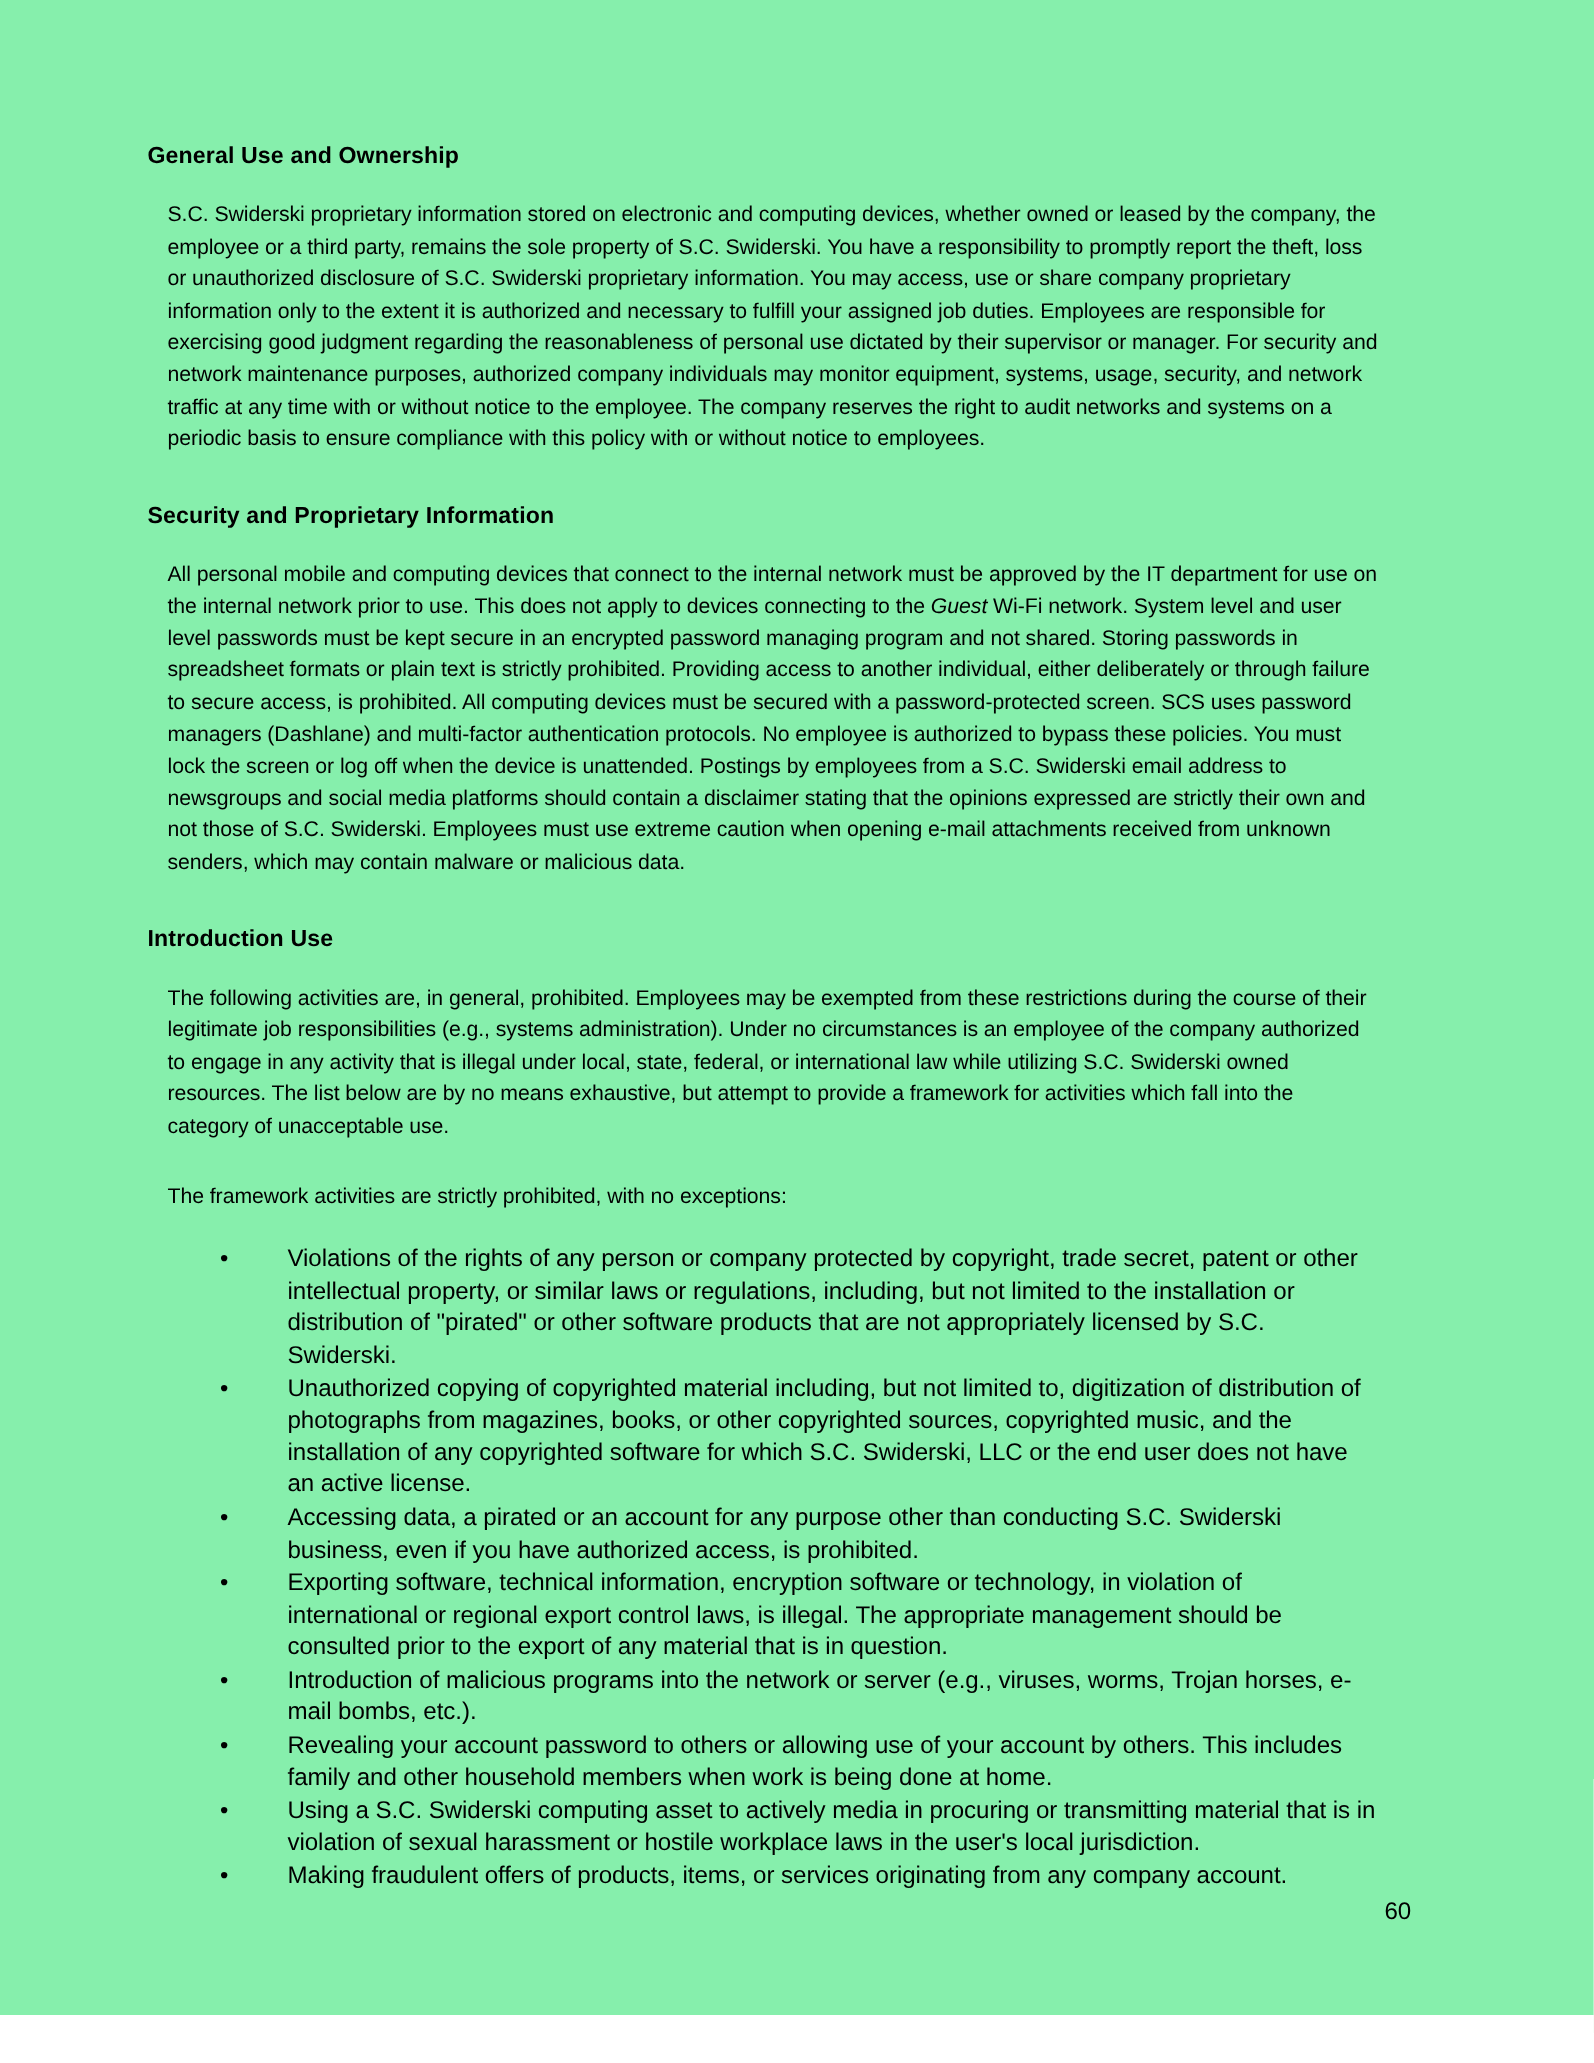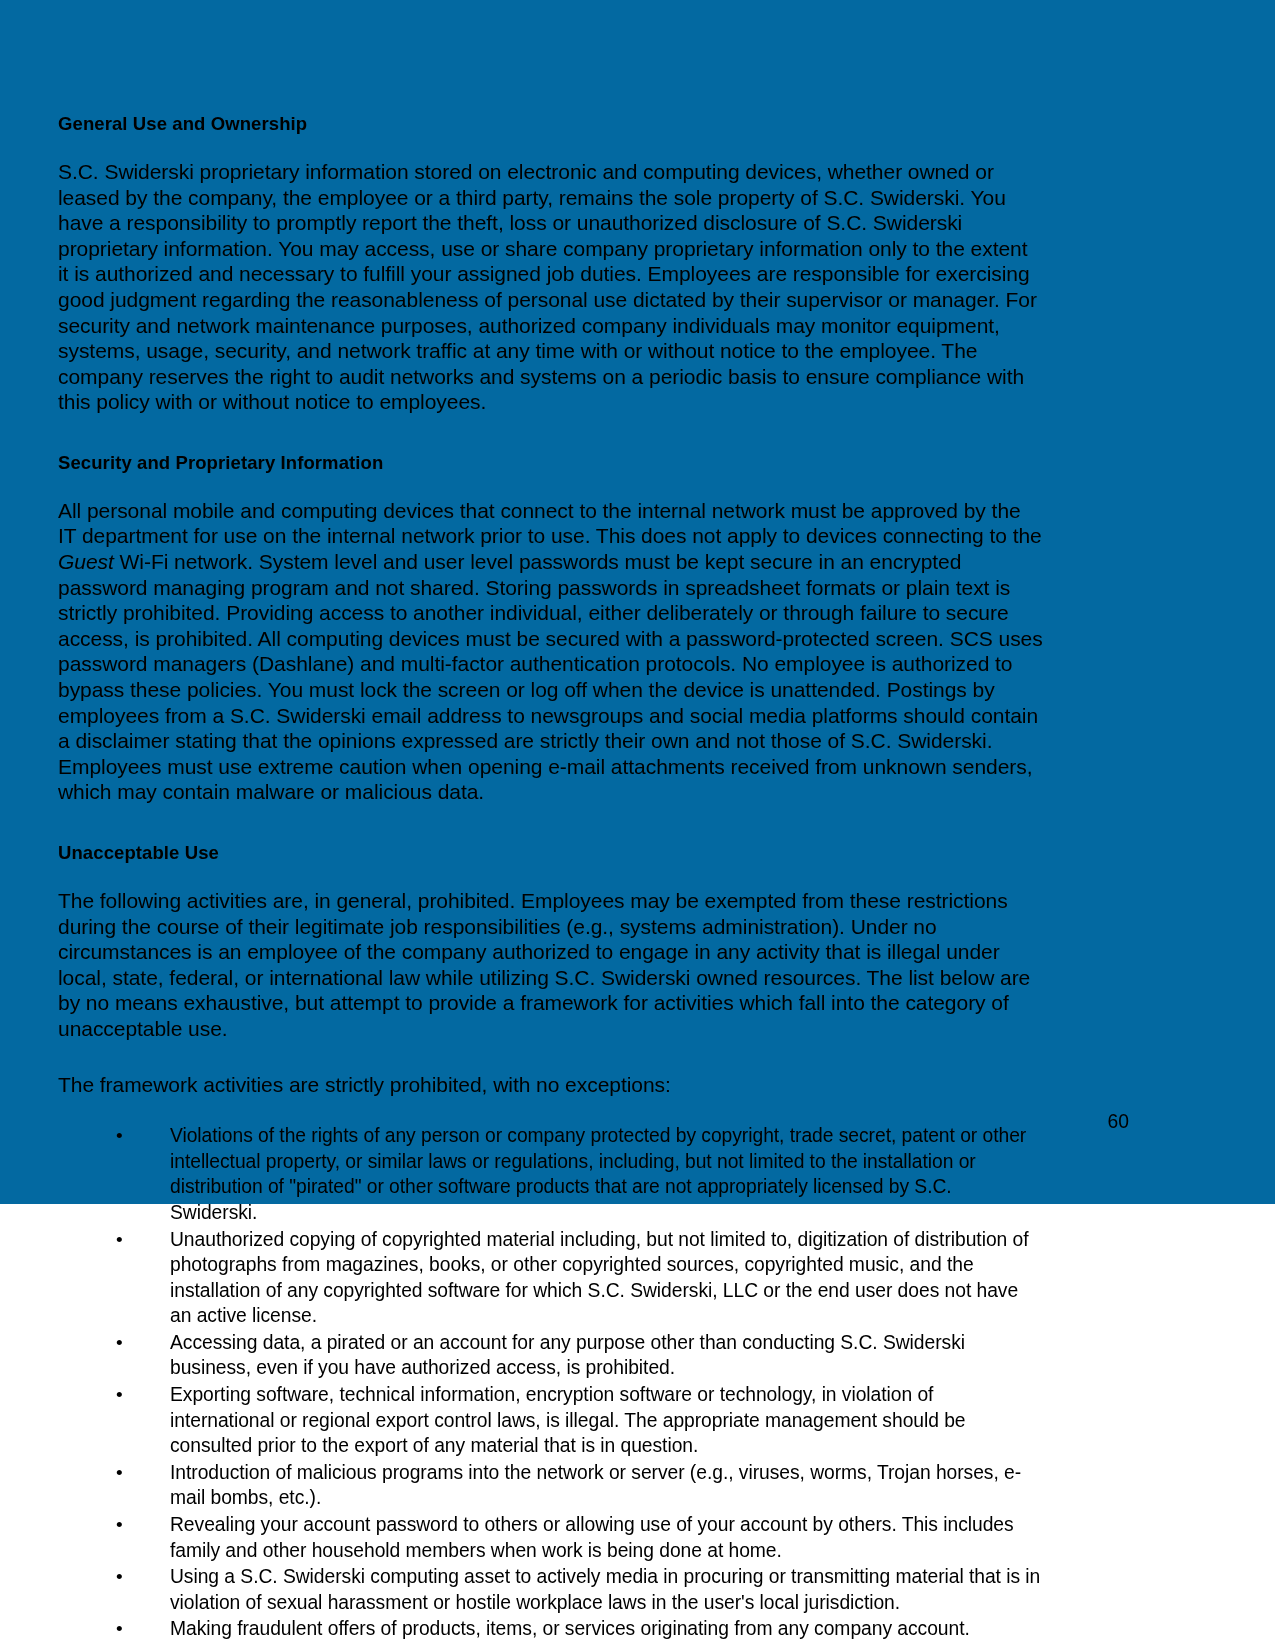--- a/index.html
+++ b/index.html
@@ -10,39 +10,39 @@
   body {
     width: 1275px;
     height: 1650px;
     font-family: "Liberation Sans", sans-serif;
     color: #000000;
     -webkit-font-smoothing: antialiased;
   }
   .page {
     position: relative;
     width: 1275px;
-    height: 1204px;
+    height: 1612px;
     box-sizing: border-box;
-    padding: 112px 150px 0 58px;
-    background: #0369a1;
+    padding: 112px 150px 0 118px;
+    background: #86efac;
   }
   .doc-body {
     width: 985px;
   }
   h2.section-heading {
     font-size: 18.5px;
     font-weight: bold;
     line-height: 1.35;
     margin: 0 0 22px 0;
     letter-spacing: 0.1px;
   }
   p.body-para {
-    font-size: 21px;
+    font-size: 17px;
     line-height: 25.6px;
-    margin: 0 0 30px 0;
+    margin: 0 0 30px 16px;
     text-align: left;
     letter-spacing: -0.05px;
   }
   p.body-para.tight {
     margin-bottom: 26px;
   }
   .spacer-sm { height: 6px; }
   em.italic-term {
     font-style: italic;
   }
@@ -85,21 +85,21 @@
     <p class="body-para">S.C. Swiderski proprietary information stored on electronic and computing devices, whether owned or leased by the company, the employee or a third party, remains the sole property of S.C. Swiderski. You have a responsibility to promptly report the theft, loss or unauthorized disclosure of S.C. Swiderski proprietary information. You may access, use or share company proprietary information only to the extent it is authorized and necessary to fulfill your assigned job duties. Employees are responsible for exercising good judgment regarding the reasonableness of personal use dictated by their supervisor or manager. For security and network maintenance purposes, authorized company individuals may monitor equipment, systems, usage, security, and network traffic at any time with or without notice to the employee. The company reserves the right to audit networks and systems on a periodic basis to ensure compliance with this policy with or without notice to employees.</p>
 
     <div class="spacer-sm"></div>
 
     <h2 class="section-heading">Security and Proprietary Information</h2>
 
     <p class="body-para"><span>All personal mobile and computing devices that connect to the internal network must be approved by the IT department for use on the internal network prior to use. This does not apply to devices connecting to the </span><em class="italic-term">Guest</em><span> Wi-Fi network. System level and user level passwords must be kept secure in an encrypted password managing program and not shared. Storing passwords in spreadsheet formats or plain text is strictly prohibited. Providing access to another individual, either deliberately or through failure to secure access, is prohibited. All computing devices must be secured with a password-protected screen. SCS uses password managers (Dashlane) and multi-factor authentication protocols. No employee is authorized to bypass these policies. You must lock the screen or log off when the device is unattended. Postings by employees from a S.C. Swiderski email address to newsgroups and social media platforms should contain a disclaimer stating that the opinions expressed are strictly their own and not those of S.C. Swiderski. Employees must use extreme caution when opening e-mail attachments received from unknown senders, which may contain malware or malicious data.</span></p>
 
     <div class="spacer-sm"></div>
 
-    <h2 class="section-heading">Unacceptable Use</h2>
+    <h2 class="section-heading">Introduction Use</h2>
 
     <p class="body-para">The following activities are, in general, prohibited. Employees may be exempted from these restrictions during the course of their legitimate job responsibilities (e.g., systems administration). Under no circumstances is an employee of the company authorized to engage in any activity that is illegal under local, state, federal, or international law while utilizing S.C. Swiderski owned resources. The list below are by no means exhaustive, but attempt to provide a framework for activities which fall into the category of unacceptable use.</p>
 
     <p class="body-para tight">The framework activities are strictly prohibited, with no exceptions:</p>
 
     <ul class="bullet-list">
       <li>
         <span class="bullet-glyph">•</span>
         <span>Violations of the rights of any person or company protected by copyright, trade secret, patent or other intellectual property, or similar laws or regulations, including, but not limited to the installation or distribution of "pirated" or other software products that are not appropriately licensed by S.C. Swiderski.</span>
       </li>

